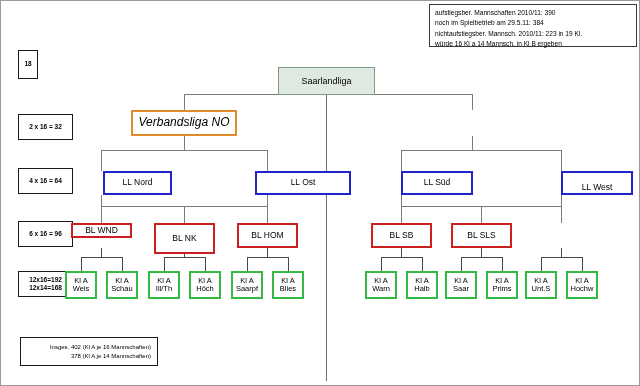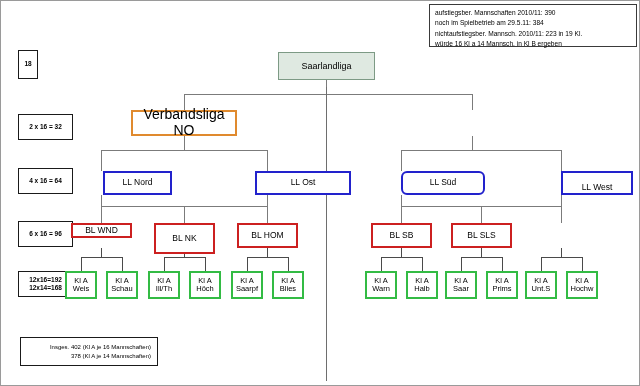--- a/index.html
+++ b/index.html
@@ -34,21 +34,22 @@
     z-index: 3;
   }
 
   .node-saarlandliga {
     background: #dfe9e1;
     border: 1px solid #7d9a85;
     font-size: 9px;
   }
   .node-vl {
     border: 2px solid #e08a2e;
-    font-size: 14px;
+    font-size: 12px;
+    font-style: italic;
   }
   .node-ll {
     border: 2px solid #2222cc;
     font-size: 8.5px;
     margin-left: 36px;
   }
   .node-bl {
     border: 2px solid #cc2020;
     font-size: 8.5px;
   }
@@ -223,35 +224,35 @@
   <div class="ln ln-v ln-dark" style="left:480px; top:247px; height:9px;"></div>
   <div class="ln ln-h ln-dark" style="left:460px; top:256px; width:41px;"></div>
   <div class="ln ln-v ln-dark" style="left:460px; top:256px; height:14px;"></div>
   <div class="ln ln-v ln-dark" style="left:501px; top:256px; height:14px;"></div>
 
   <div class="ln ln-v ln-dark" style="left:560px; top:247px; height:9px;"></div>
   <div class="ln ln-h ln-dark" style="left:540px; top:256px; width:41px;"></div>
   <div class="ln ln-v ln-dark" style="left:540px; top:256px; height:14px;"></div>
   <div class="ln ln-v ln-dark" style="left:581px; top:256px; height:14px;"></div>
 
-  <div class="node node-saarlandliga" style="left:277px; top:51px; width:97px; height:28px;">
+  <div class="node node-saarlandliga" style="left:277px; top:66px; width:97px; height:28px;">
     <span>Saarlandliga</span>
   </div>
 
   <div class="node node-vl" style="left:130px; top:109px; width:106px; height:26px;">
     <span>Verbandsliga NO</span>
   </div>
 
   <div class="node node-ll" style="left:66px; top:170px; width:69px; height:24px;">
     <span>LL Nord</span>
   </div>
   <div class="node node-ll" style="left:218px; top:170px; width:96px; height:24px;">
     <span>LL Ost</span>
   </div>
-  <div class="node node-ll" style="left:364px; top:170px; width:84px; height:24px;border-radius:6px;">
+  <div class="node node-ll" style="left:364px; top:170px; width:72px; height:24px;">
     <span>LL Süd</span>
   </div>
   <div class="node node-ll" style="left:524px; top:170px; width:72px; height:24px;align-items:flex-end;">
     <span>LL West</span>
   </div>
 
   <div class="node node-bl" style="left:70px; top:222px; width:61px; height:15px;">
     <span>BL WND</span>
   </div>
   <div class="node node-bl" style="left:153px; top:222px; width:61px; height:31px;">

